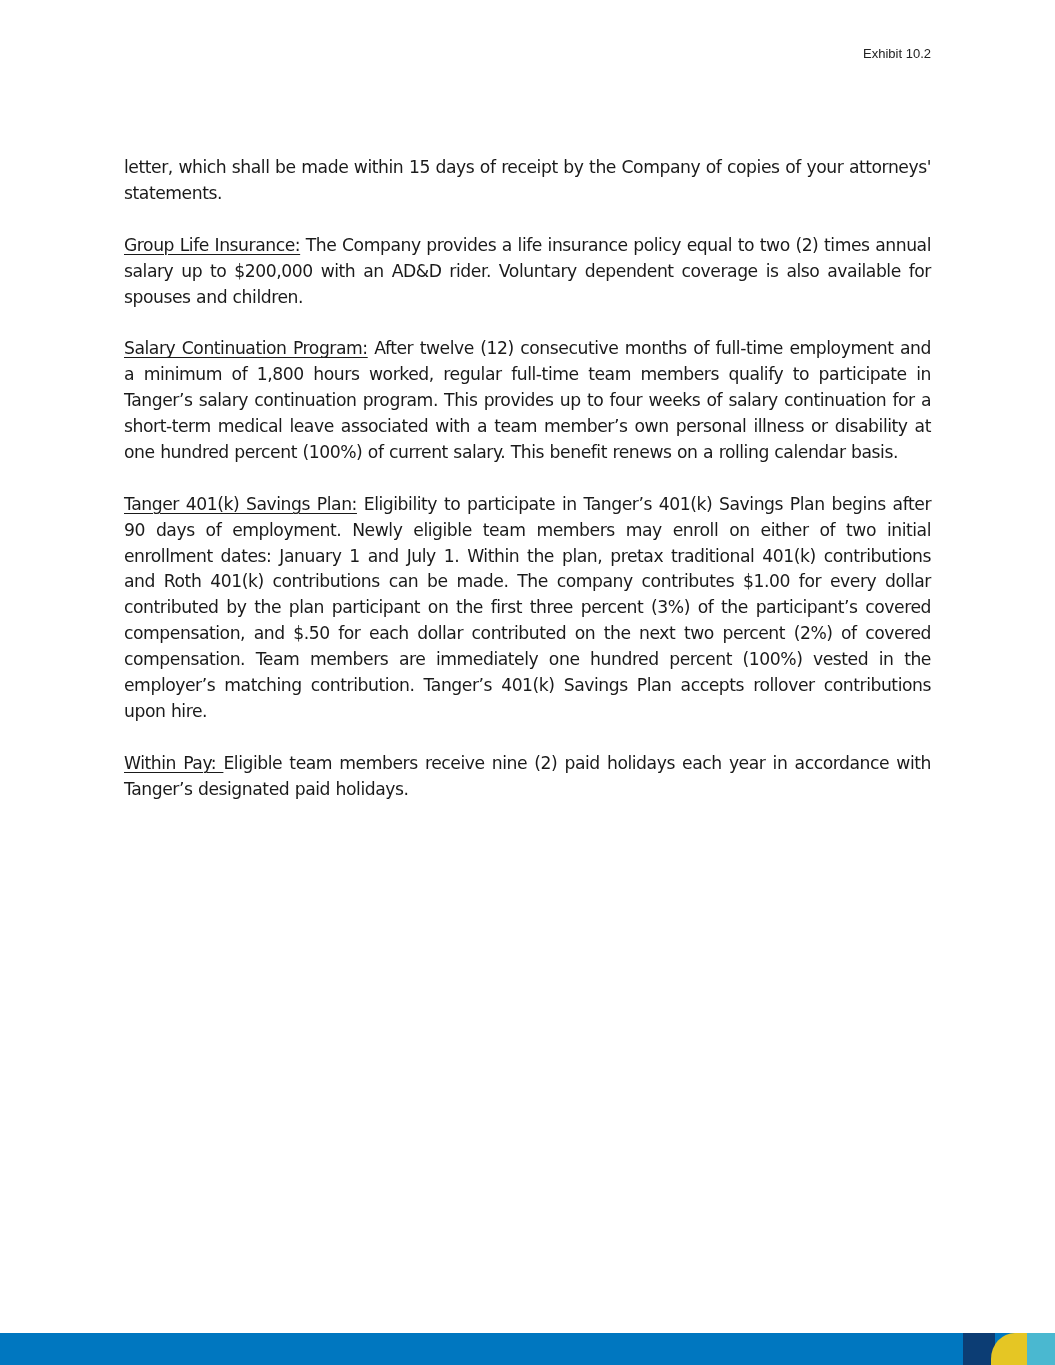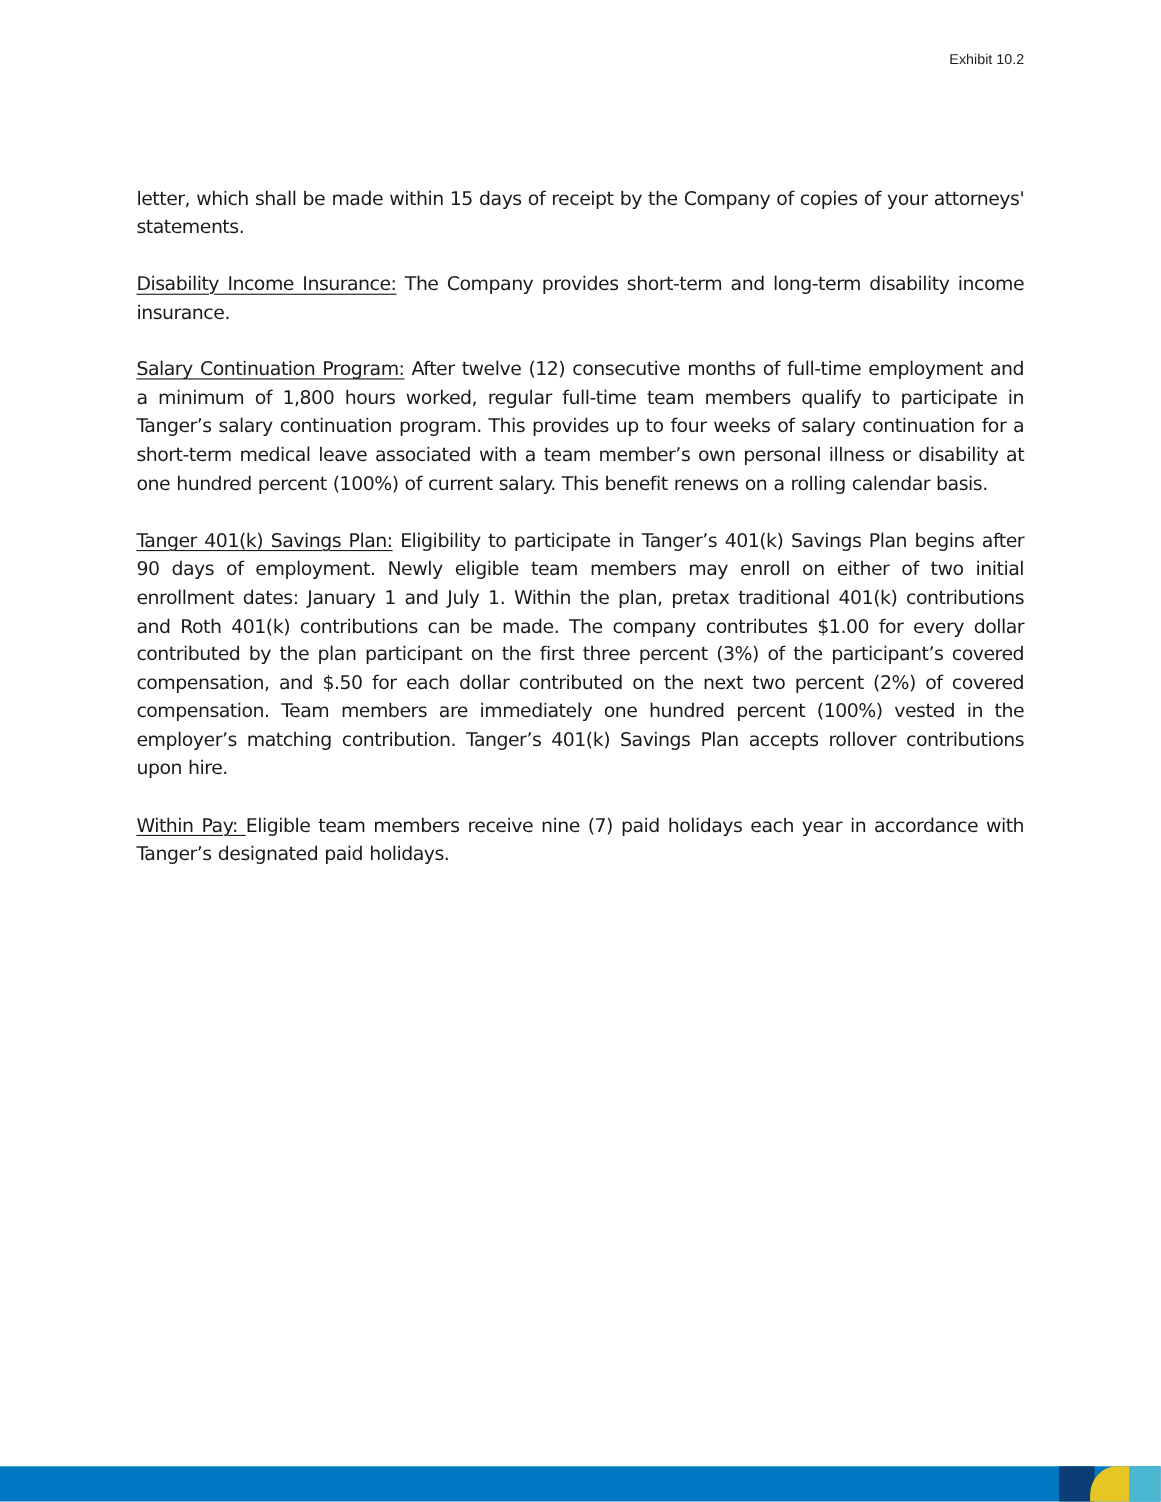--- a/index.html
+++ b/index.html
@@ -10,38 +10,37 @@
   }
   .exhibit {
     position: absolute; top: 46px; right: 124px;
     font-family: "Liberation Sans", sans-serif; font-size: 13px; color: #222; text-align: right;
   }
   .body-text {
     position: absolute; left: 124px; top: 155px; width: 807px;
     font-family: "DejaVu Sans", sans-serif; font-size: 17.2px; line-height: 25.9px;
     letter-spacing: -0.45px; word-spacing: 0.5px;
     text-align: justify;
-    margin-top: 14px;
   }
   .body-text p { margin: 0 0 25.9px 0; }
   .heading { text-decoration: underline; text-underline-offset: 3px; text-decoration-thickness: 1px; }
   .footer-bar { position: absolute; left: 0; bottom: 0; width: 1055px; height: 32px; background: #0077c0; }
   .footer-navy { position: absolute; right: 60px; bottom: 0; width: 32px; height: 32px; background: #0c3d74; }
   .footer-yellow { position: absolute; right: 28px; bottom: 0; width: 36px; height: 32px; background: #e5c624; border-top-left-radius: 24px 26px; }
   .footer-teal { position: absolute; right: 0; bottom: 0; width: 28px; height: 32px; background: #4ab8d0; }
 </style>
 </head>
 <body>
 
 <div class="exhibit">Exhibit 10.2</div>
 
 <div class="body-text">
   <p><span>letter, which shall be made within 15 days of receipt by the Company of copies of your attorneys' statements.</span></p>
-  <p><span class="heading">Disability Income Insurance:</span><span>  The Company provides short-term and long-term disability income insurance.</span></p>
+  <p><span class="heading">Group Life Insurance:</span><span>  The Company provides a life insurance policy equal to two (2) times annual salary up to $200,000 with an AD&amp;D rider.  Voluntary dependent coverage is also available for spouses and children.</span></p>
   <p><span class="heading">Salary Continuation Program:</span><span> After twelve (12) consecutive months of full-time employment and a minimum of 1,800 hours worked, regular full-time team members qualify to participate in Tanger’s salary continuation program.  This provides up to four weeks of salary continuation for a short-term medical leave associated with a team member’s own personal illness or disability at one hundred percent (100%) of current salary. This benefit renews on a rolling calendar basis.</span></p>
   <p><span class="heading">Tanger 401(k) Savings Plan:</span><span>  Eligibility to participate in Tanger’s 401(k) Savings Plan begins after 90 days of employment.  Newly eligible team members may enroll on either of two initial enrollment dates: January 1 and July 1.  Within the plan, pretax traditional 401(k) contributions and Roth 401(k) contributions can be made. The company contributes $1.00 for every dollar contributed by the plan participant on the first three percent (3%) of the participant’s covered compensation, and $.50 for each dollar contributed on the next two percent (2%) of covered compensation.  Team members are immediately one hundred percent (100%) vested in the employer’s matching contribution.  Tanger’s 401(k) Savings Plan accepts rollover contributions upon hire.</span></p>
-  <p><span class="heading">Within Pay: </span><span>Eligible team members receive nine (7) paid holidays each year in accordance with Tanger’s designated paid holidays.</span></p>
+  <p><span class="heading">Within Pay: </span><span>Eligible team members receive nine (2) paid holidays each year in accordance with Tanger’s designated paid holidays.</span></p>
 </div>
 
 <div class="footer-bar" style="background: rgb(0, 119, 192);"></div>
 <div class="footer-navy" style="background: rgb(12, 61, 116);"></div>
 <div class="footer-yellow" style="background: rgb(229, 198, 36);"></div>
 <div class="footer-teal" style="background: rgb(74, 184, 208);"></div>
 
 </body></html>

